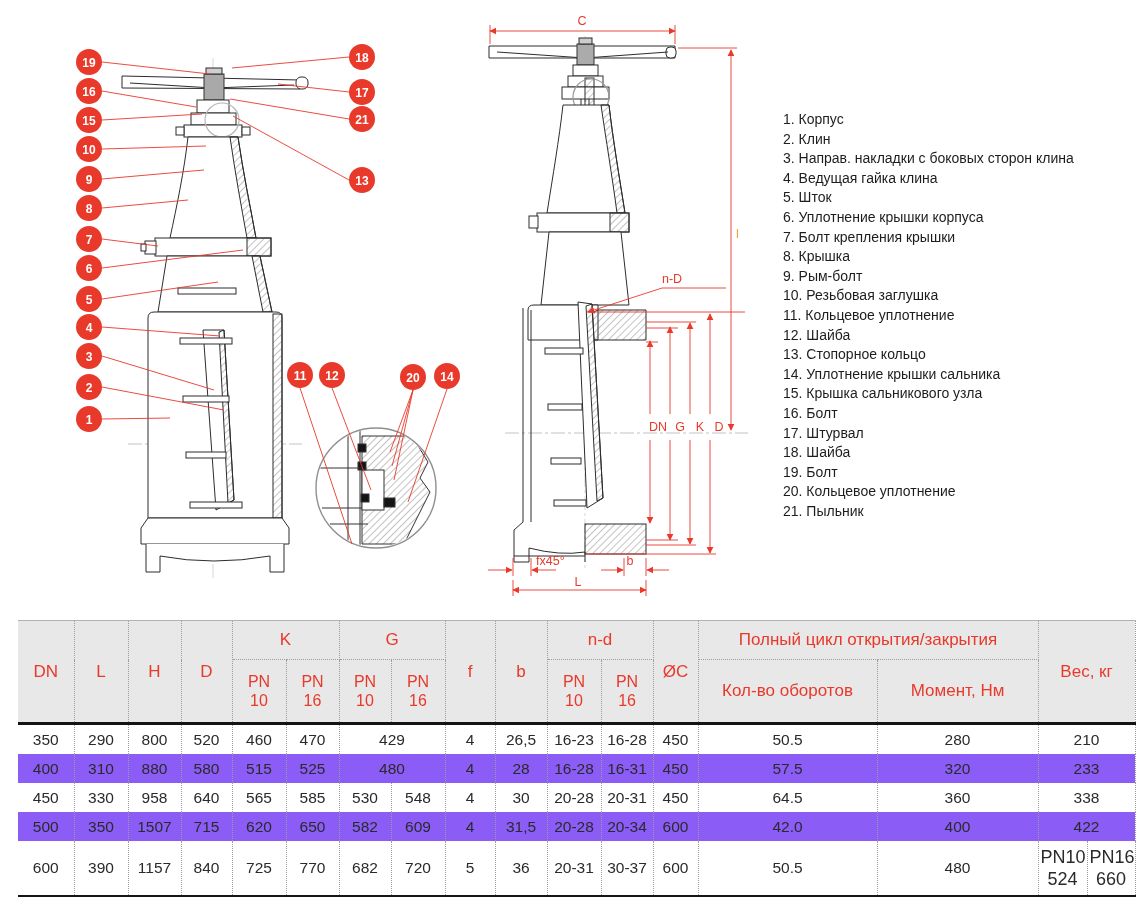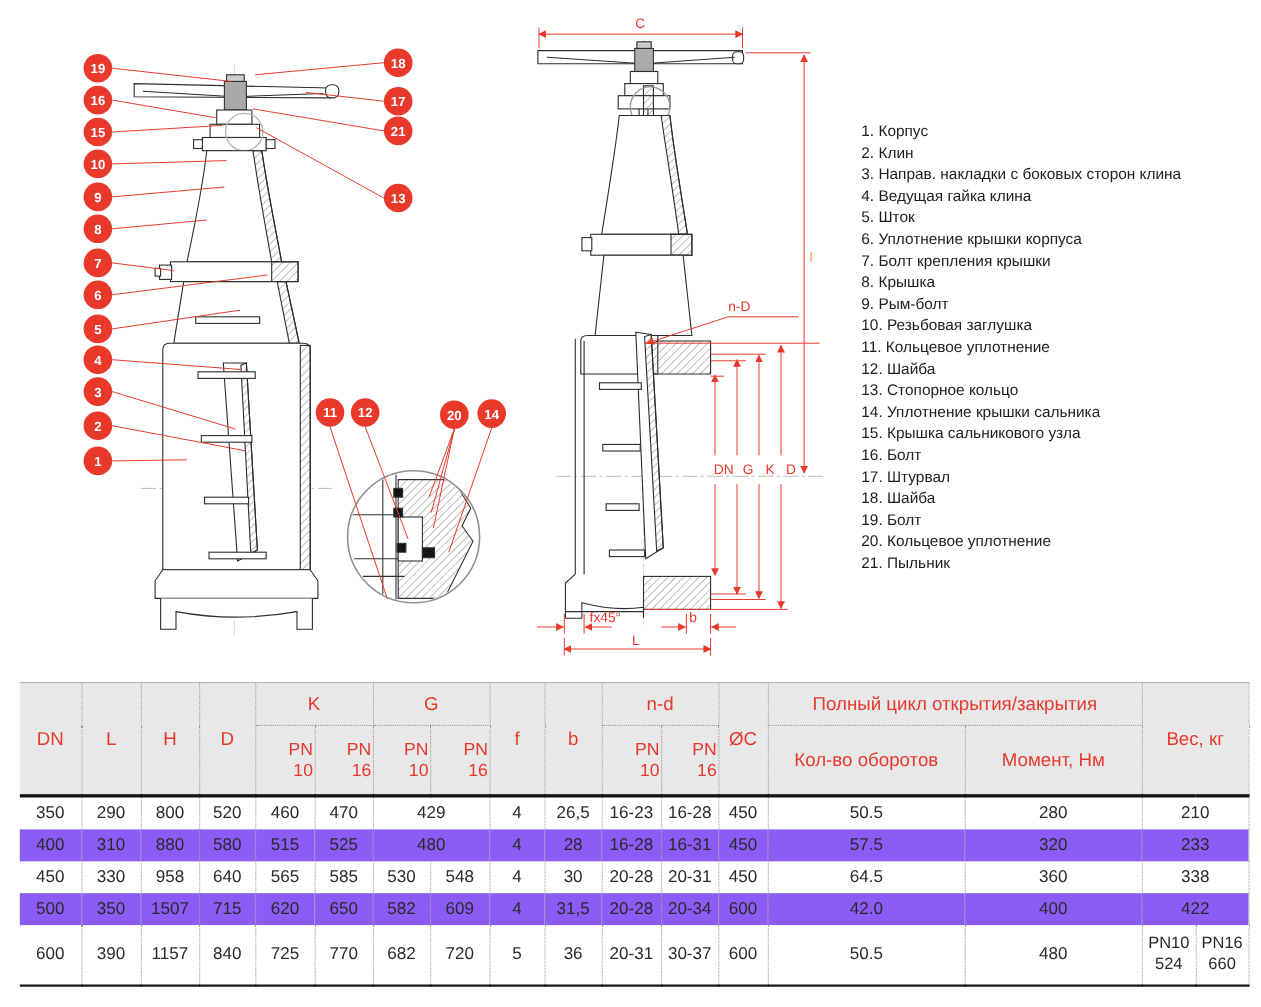--- a/index.html
+++ b/index.html
@@ -10,27 +10,27 @@
   .svg-right{position:absolute;left:455px;top:0px;}
   .parts{position:absolute;left:783px;top:110px;width:350px;}
   .part{font-size:14px;line-height:19.6px;color:#1d1d1d;white-space:nowrap;}
   .tbl-wrap{position:absolute;left:18px;top:620px;width:1117px;}
   table{border-collapse:collapse;table-layout:fixed;width:1117px;}
   thead th{background:#e8e8e8;color:#e8392b;font-weight:400;font-size:17px;
            border-right:1px dotted #9c9c9c;vertical-align:middle;text-align:center;padding:2px 1px;}
   thead tr.rowA th{border-top:1px solid #b3b3b3;}
   th.group{border-bottom:1px dotted #9c9c9c;height:34px;}
   th.tall{height:96px;}
-  th.pn{white-space:pre-line;line-height:1.2;font-size:16px;height:58px;text-align:right;}
+  th.pn{white-space:pre-line;line-height:1.2;font-size:16px;height:58px;}
   thead{border-bottom:3px solid #141414;}
   tbody td{text-align:center;font-size:15.5px;color:#2a2a2a;height:29px;padding:0 2px;
            border-right:1px dotted #9c9c9c;}
   tbody tr.alt{background:#8b5cf6;}
   tbody tr.last td{height:54px;}
-  td.wsplit{white-space:pre-line;line-height:1.25;font-size:15px;}
+  td.wsplit{white-space:pre-line;line-height:1.25;font-size:18px;}
   table{border-bottom:2px solid #141414;}
   .callout-circle{fill:#e8392b;}
   .callout-num{fill:#fff;font-size:12px;font-weight:bold;text-anchor:middle;}
   .dim-label{fill:#e8392b;font-size:12.5px;}
   .dim-label-mid{fill:#e8392b;font-size:12.5px;text-anchor:middle;}
   .l-label{fill:#f0a43c;font-size:13px;}
 </style>
 </head>
 <body>
 

